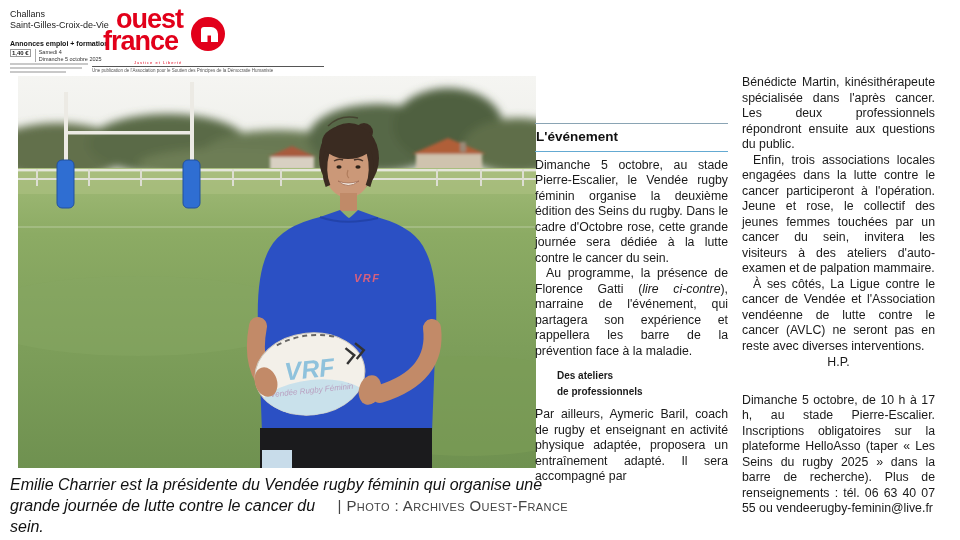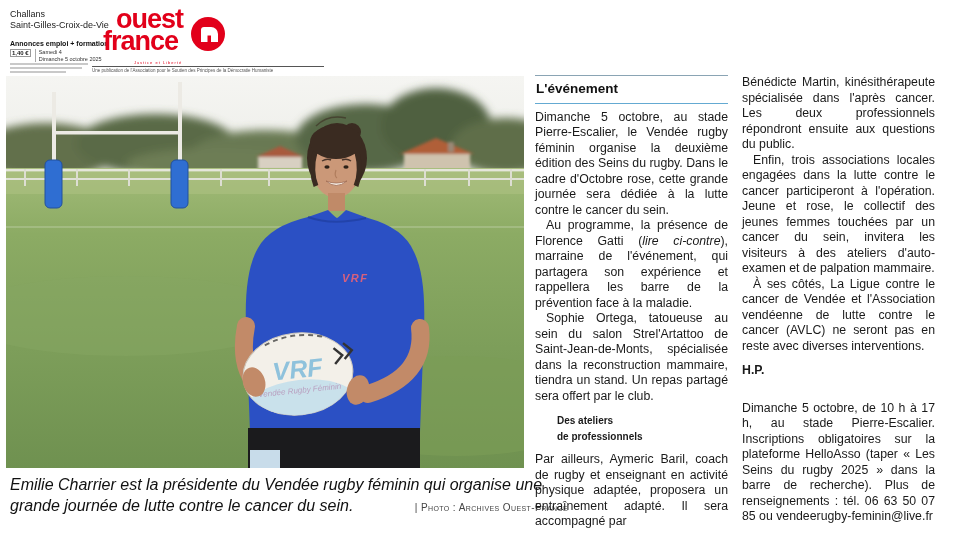--- a/index.html
+++ b/index.html
@@ -16,34 +16,34 @@
   .fineprint { position:absolute; left:10px; top:63px; }
   .fineprint .bar { height:2px; background:#c9c9c9; margin-bottom:2px; }
   .logo-block { position:absolute; left:103px; top:8px; width:130px; }
   .logo-word { color:#e2001a; font-weight:bold; font-size:27px; line-height:22px; letter-spacing:-1px; }
   .logo-word.ouest { margin-left:13px; }
   .logo-circle { position:absolute; left:88px; top:9px; }
   .logo-tagline { position:absolute; left:20px; top:52px; width:70px; text-align:center; font-size:4px; color:#e2001a; letter-spacing:1px; }
   .publication-line { position:absolute; left:92px; top:66px; width:232px; border-top:1px solid #555; font-size:4.5px; color:#555; padding-top:1px; }
 
   
-  .photo-frame { position:absolute; left:6px; top:76px; width:518px; height:392px; overflow:hidden; }
+  .photo-frame { position:absolute; left:18px; top:76px; width:518px; height:392px; overflow:hidden; }
   .caption-wrap { position:absolute; left:10px; top:474px; width:558px; font-style:italic; font-size:16px; line-height:21px; color:#111; }
   .caption-line2-row { display:flex; align-items:baseline; }
-  .photo-credit { margin-left:auto; font-style:normal; font-variant:small-caps; font-size:10px; letter-spacing:0.4px; color:#444; white-space:nowrap; }
+  .photo-credit { margin-left:auto; font-style:normal; font-variant:small-caps; font-size:15px; letter-spacing:0.4px; color:#444; white-space:nowrap; }
 
   
   .col { position:absolute; top:75px; width:193px; font-size:12.3px; line-height:15.5px; text-align:justify; hyphens:auto; -webkit-hyphens:auto; }
   .col1 { left:535px; }
   .col2 { left:742px; }
-  .section-header { border-top:1.5px solid #8aa4b4; border-bottom:1px solid #64aad2; padding:5px 0 6px 1px; margin-bottom:6px; font-size:13.5px; font-weight:600; text-align:left; color:#111; }
+  .section-header { border-top:1.5px solid #8aa4b4; border-bottom:1px solid #64aad2; padding:5px 0 6px 1px; margin-bottom:6px; font-size:13.5px; font-weight:600; text-align:left; color:#111;margin-top:48px; }
   .col p { margin:0; }
   .col p.indent { text-indent:11px; }
   .subhead { font-weight:bold; font-size:10px; line-height:16px; padding-left:22px; margin:9px 0 7px 0; text-align:left; }
-  .byline { text-align:left; font-weight:700; margin-top:9px; }
+  .byline { text-align:center; font-weight:400; margin-top:1px; }
   .info-block { margin-top:22px; }
   .info-lead { font-weight:normal; }
 </style>
 </head>
 <body>
 
 <div id="page">
 
   <div class="masthead">
     <div class="locality">
@@ -204,31 +204,30 @@
     <div class="caption-line2-row">
       <span>grande journée de lutte contre le cancer du sein.</span>
       <span class="photo-credit">| Photo : Archives Ouest-France</span>
     </div>
   </div>
 
   <div class="col col1">
     <div class="section-header">L'événement</div>
     <p>Dimanche 5 octobre, au stade Pierre-Escalier, le Vendée rugby féminin organise la deuxième édition des Seins du rugby. Dans le cadre d'Octobre rose, cette grande journée sera dédiée à la lutte contre le cancer du sein.</p>
     <p class="indent"><span>Au programme, la présence de Florence Gatti (</span><i>lire ci-contre</i><span>), marraine de l'événement, qui partagera son expérience et rappellera les barre de la prévention face à la maladie.</span></p>
-    <p class="indent">Sophie Ortega, tatoueuse au sein du salon Strel'Artattoo de Saint-Jean-de-Monts, spécialisée dans la reconstruction mammaire, tiendra un stand. Un repas partagé sera offert par le club.</p>
     <div class="subhead">
       <div>Des ateliers</div>
       <div>de professionnels</div>
     </div>
     <p>Par ailleurs, Aymeric Baril, coach de rugby et enseignant en activité physique adaptée, proposera un entraînement adapté. Il sera accompagné par</p>
   </div>
 
   <div class="col col2">
     <p>Bénédicte Martin, kinésithérapeute spécialisée dans l'après cancer. Les deux professionnels répondront ensuite aux questions du public.</p>
     <p class="indent">Enfin, trois associations locales engagées dans la lutte contre le cancer participeront à l'opération. Jeune et rose, le collectif des jeunes femmes touchées par un cancer du sein, invitera les visiteurs à des ateliers d'auto-examen et de palpation mammaire.</p>
     <p class="indent">À ses côtés, La Ligue contre le cancer de Vendée et l'Association vendéenne de lutte contre le cancer (AVLC) ne seront pas en reste avec diverses interventions.</p>
     <div class="byline">H.P.</div>
     <div class="info-block">
-      <span class="info-lead">Dimanche 5 octobre,</span><span> de 10 h à 17 h, au stade Pierre-Escalier. Inscriptions obligatoires sur la plateforme HelloAsso (taper « Les Seins du rugby 2025 » dans la barre de recherche). Plus de renseignements : tél. 06 63 50 07 85 ou vendeerugby-feminin@live.fr</span>
+      <span class="info-lead">Dimanche 5 octobre,</span><span> de 10 h à 17 h, au stade Pierre-Escalier. Inscriptions obligatoires sur la plateforme HelloAsso (taper « Les Seins du rugby 2025 » dans la barre de recherche). Plus de renseignements : tél. 06 63 40 07 55 ou vendeerugby-feminin@live.fr</span>
     </div>
   </div>
 
 </div>
 
 </body></html>

